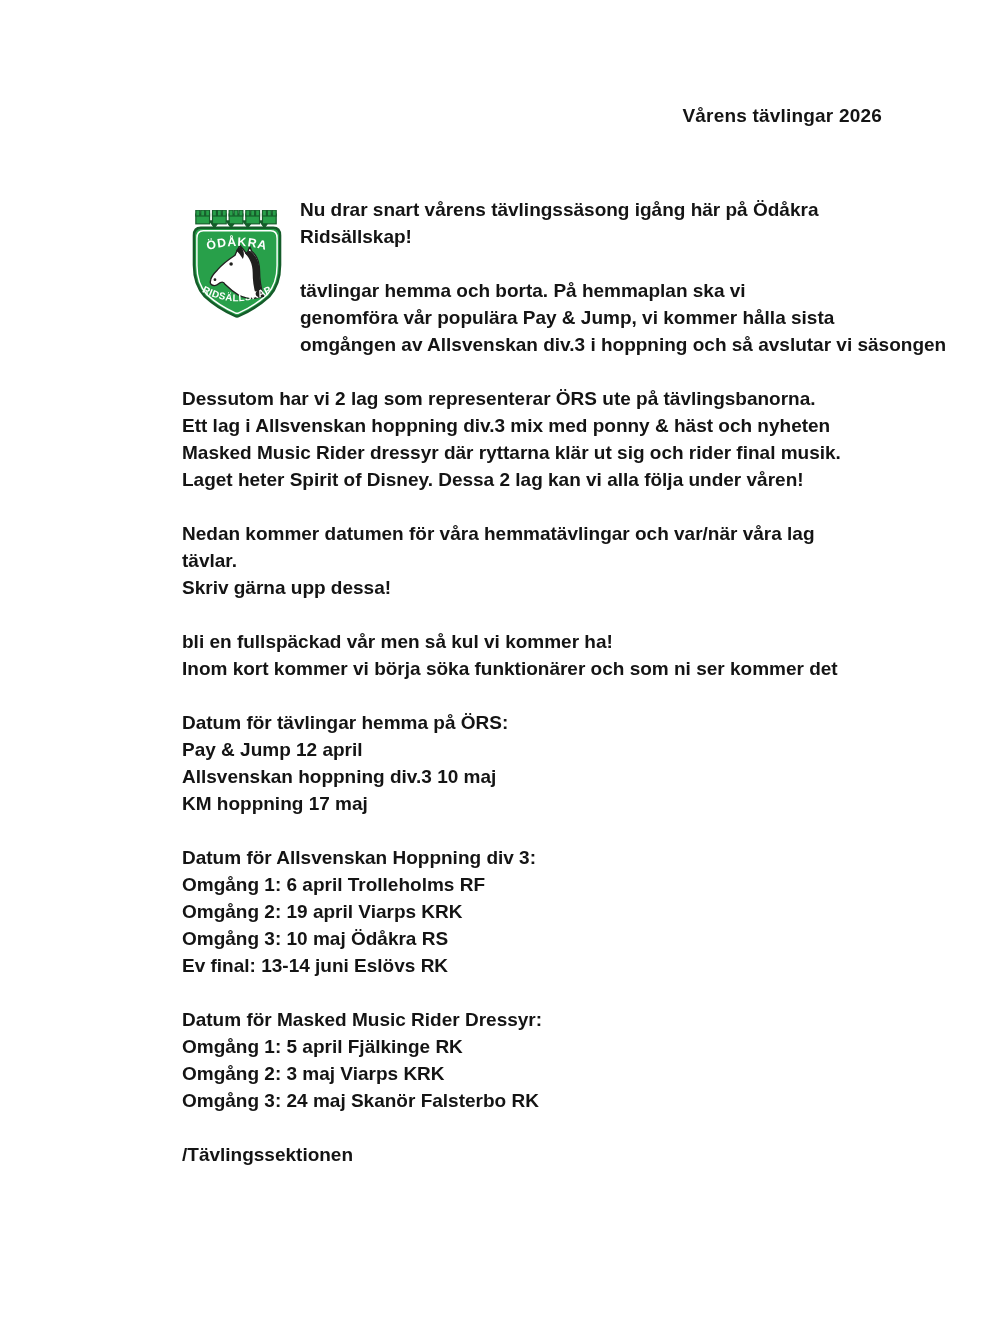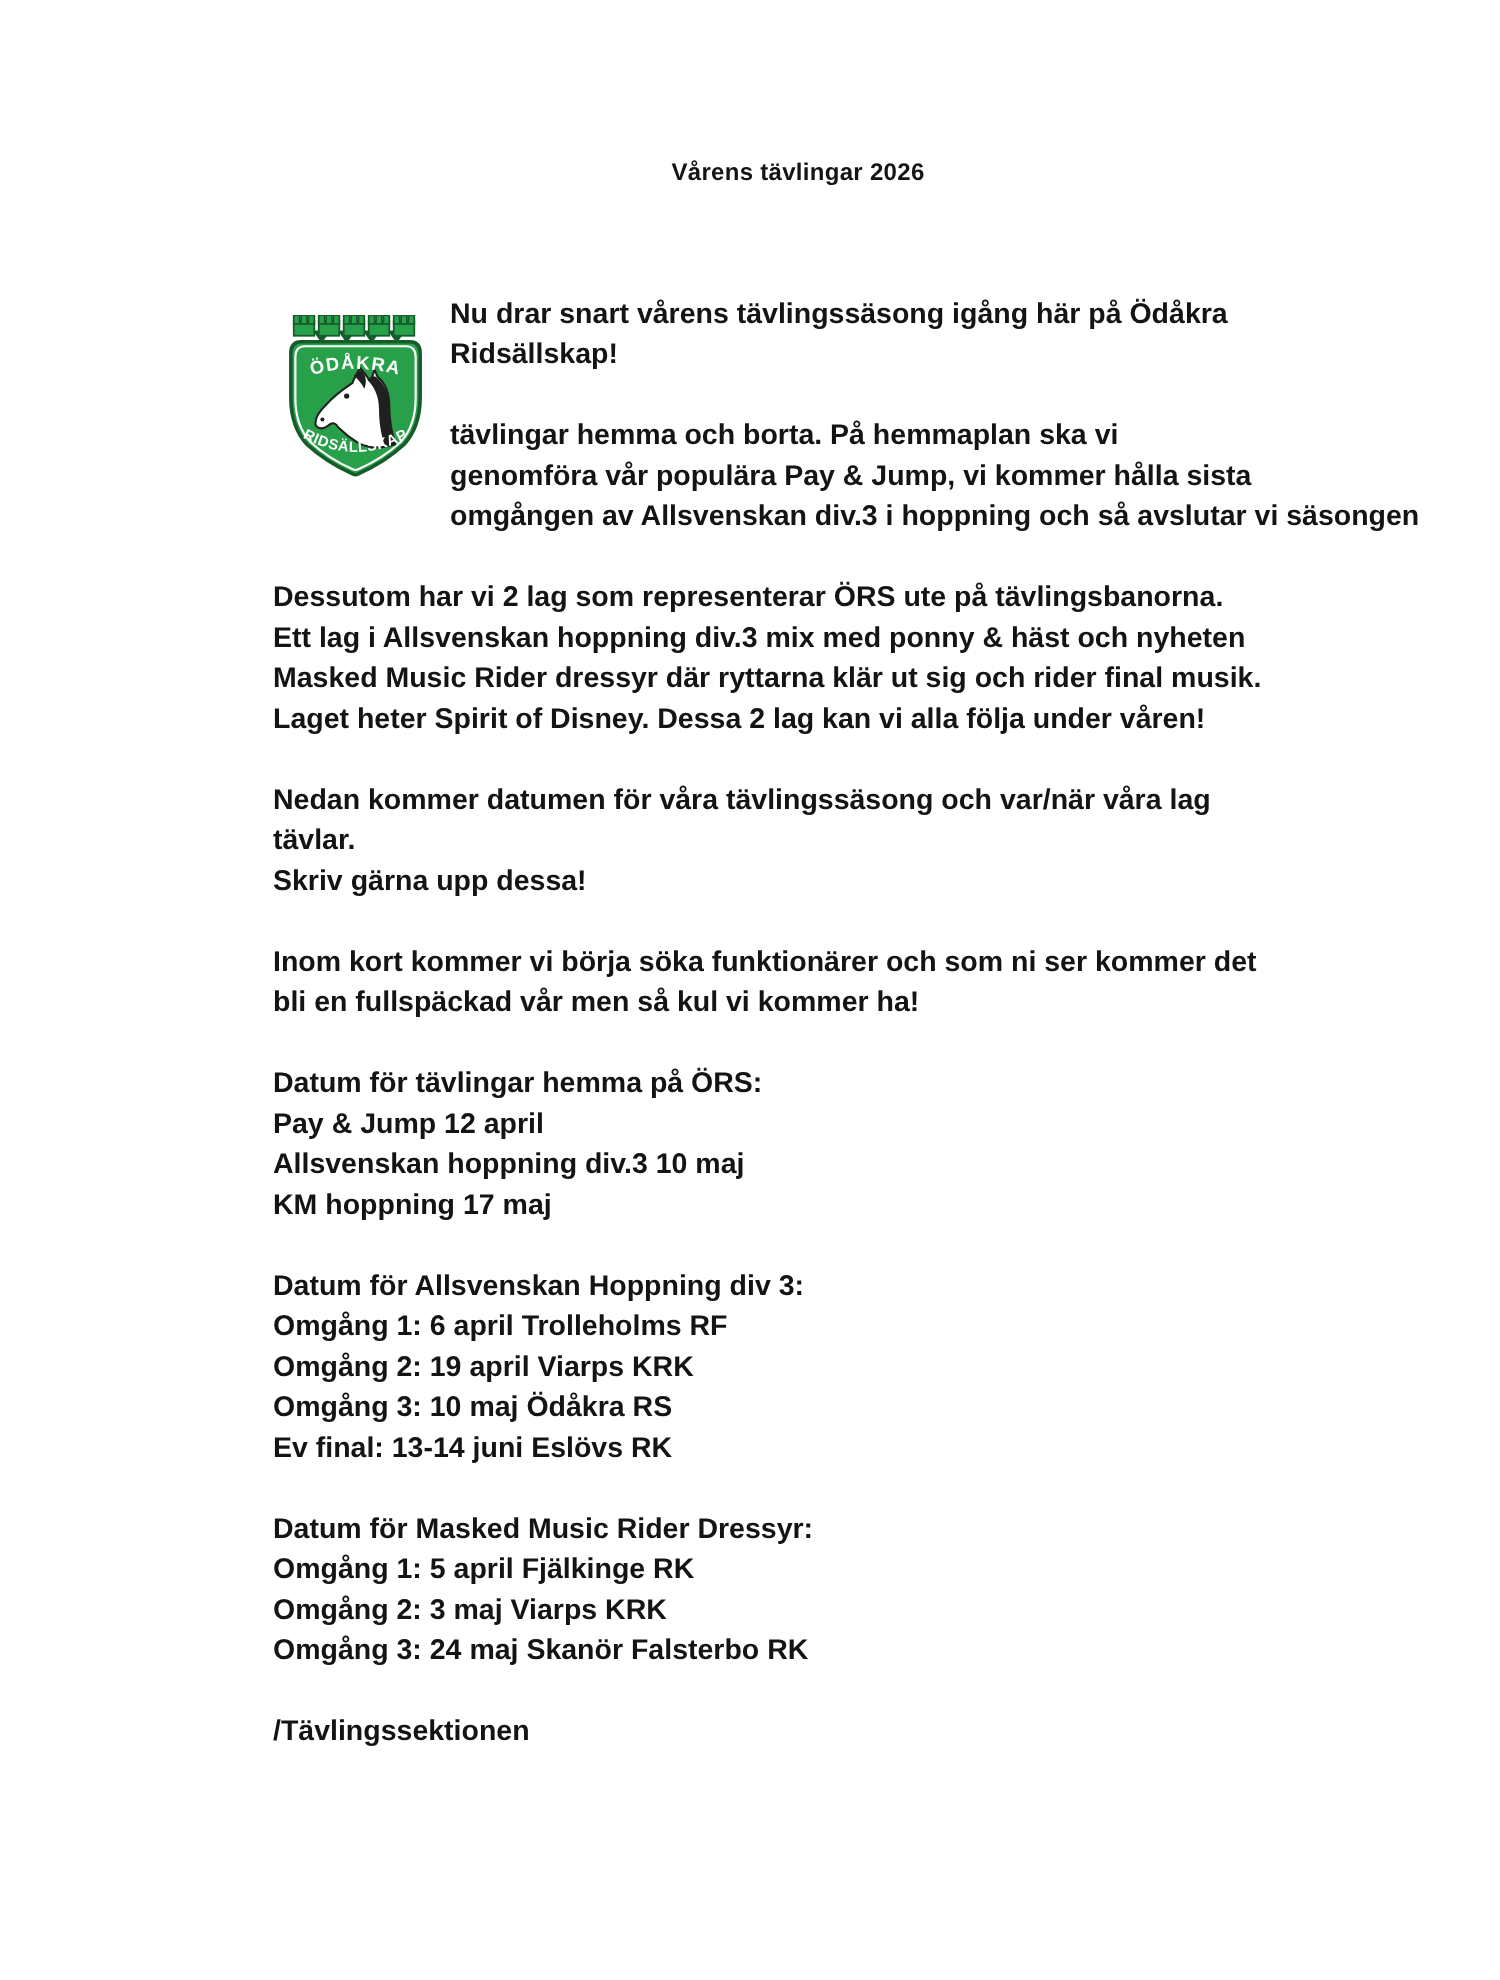--- a/index.html
+++ b/index.html
@@ -22,22 +22,22 @@
   .page{
     position:relative;
     width:1000px;height:1320px;
     background:var(--page-bg);
     overflow:hidden;
   }
   .title{
     margin:0 0 0 182px;
     padding-top:101px;
     width:700px;
-    text-align:center;
-    font-size:16px;
+    text-align:right;
+    font-size:19px;
     line-height:29px;
     font-weight:bold;
     letter-spacing:0.2px;
   }
   .content{
     margin:66px 0 0 182px;
     width:700px;
     font-size:19px;
     line-height:27px;
   }
@@ -139,27 +139,27 @@
           <div class="line">genomföra vår populära Pay &amp; Jump, vi kommer hålla sista</div>
           <div class="line">omgången av Allsvenskan div.3 i hoppning och så avslutar vi säsongen</div>
         </div>
         <div class="paragraph">
           <div class="line">Dessutom har vi 2 lag som representerar ÖRS ute på tävlingsbanorna.</div>
           <div class="line">Ett lag i Allsvenskan hoppning div.3 mix med ponny &amp; häst och nyheten</div>
           <div class="line">Masked Music Rider dressyr där ryttarna klär ut sig och rider final musik.</div>
           <div class="line">Laget heter Spirit of Disney. Dessa 2 lag kan vi alla följa under våren!</div>
         </div>
         <div class="paragraph">
-          <div class="line">Nedan kommer datumen för våra tävlingssäsong och var/när våra lag</div>
+          <div class="line">Nedan kommer datumen för våra hemmatävlingar och var/när våra lag</div>
           <div class="line">tävlar.</div>
           <div class="line">Skriv gärna upp dessa!</div>
         </div>
         <div class="paragraph">
+          <div class="line">bli en fullspäckad vår men så kul vi kommer ha!</div>
           <div class="line">Inom kort kommer vi börja söka funktionärer och som ni ser kommer det</div>
-          <div class="line">bli en fullspäckad vår men så kul vi kommer ha!</div>
         </div>
         <div class="paragraph">
           <div class="line">Datum för tävlingar hemma på ÖRS:</div>
           <div class="line">Pay &amp; Jump 12 april</div>
           <div class="line">Allsvenskan hoppning div.3 10 maj</div>
           <div class="line">KM hoppning 17 maj</div>
         </div>
         <div class="paragraph">
           <div class="line">Datum för Allsvenskan Hoppning div 3:</div>
           <div class="line">Omgång 1: 6 april Trolleholms RF</div>

